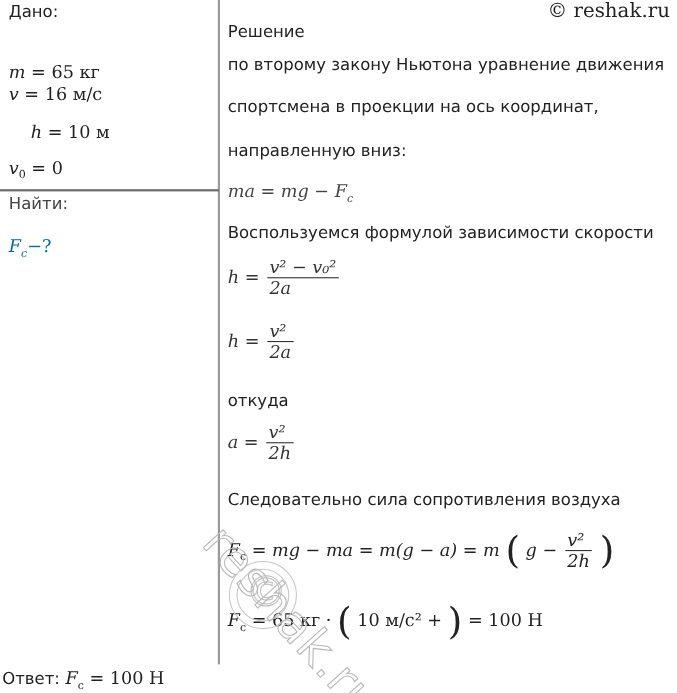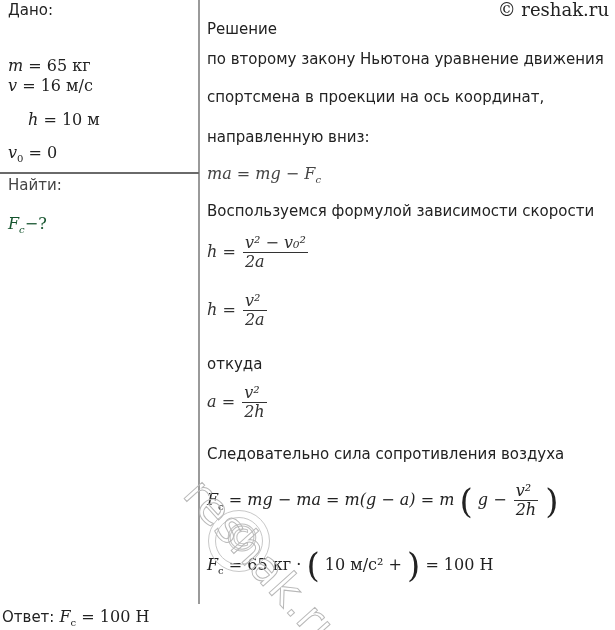--- a/index.html
+++ b/index.html
@@ -62,21 +62,21 @@
 <div class="abs math" style="left:8px; top:110px;margin-left:20px;">
   <i>h</i>
   <span>= 10 м</span>
 </div>
 <div class="abs math" style="left:8px; top:143px;">
   <i>v</i><sub>0</sub>
   <span>= 0</span>
 </div>
 
 <div class="abs label" style="left:8px; top:176px; color:#444;">Найти:</div>
-<div class="abs math" style="left:8px; top:214px; color:#14532d;">
+<div class="abs math" style="left:8px; top:214px; color:#0369a1;">
   <i>F</i><sub class="it">c</sub><span>−?</span>
 </div>
 
 <div class="abs label" style="left:207px; top:20px;">Решение</div>
 <div class="abs label" style="left:207px; top:50px;text-align:center;">по второму закону Ньютона уравнение движения</div>
 <div class="abs label" style="left:207px; top:88px;">спортсмена в проекции на ось координат,</div>
 <div class="abs label" style="left:207px; top:128px;">направленную вниз:</div>
 
 <div class="abs math it" style="left:207px; top:164px; color:#444;">
   <span>ma = mg − F</span><sub>c</sub>

